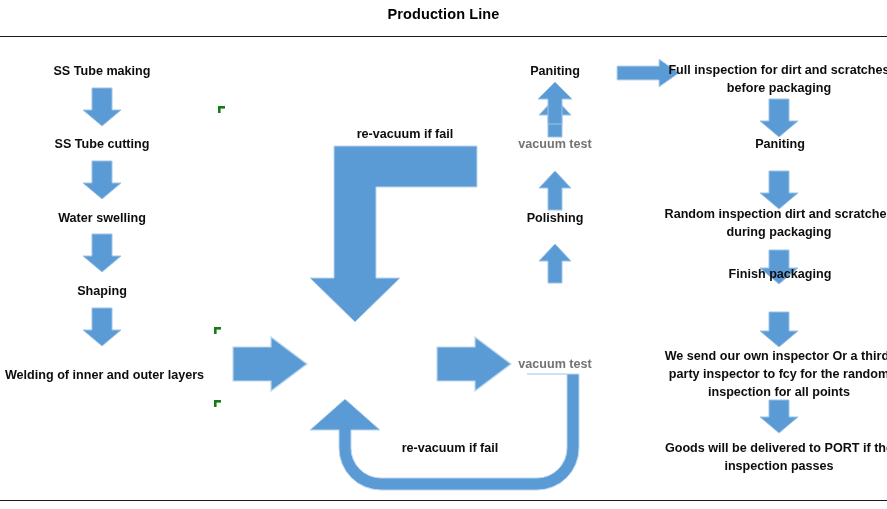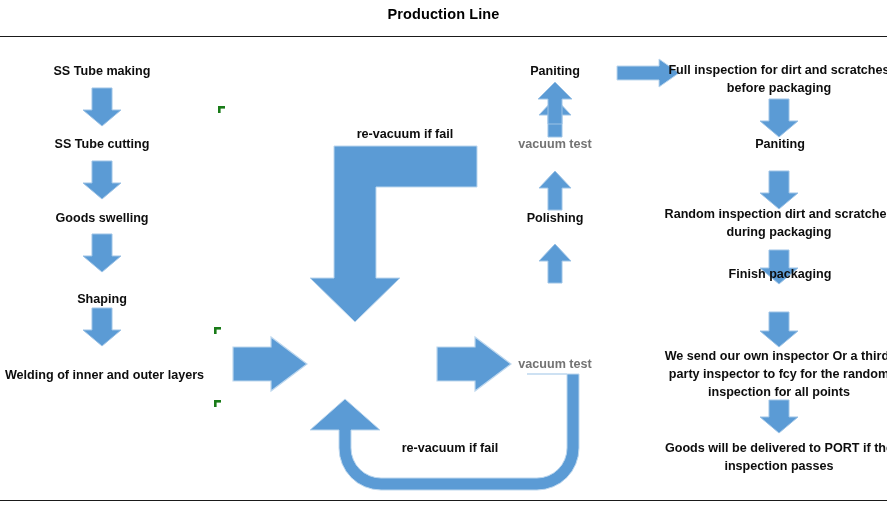--- a/index.html
+++ b/index.html
@@ -108,22 +108,22 @@
         <rect x="214" y="327" width="2.6" height="7"></rect>
     </g>
     <g fill="#197B18">
       <rect x="214" y="400" width="7" height="2.6"></rect>
         <rect x="214" y="400" width="2.6" height="7"></rect>
     </g>
   </svg>
 
   <div class="node" style="left:12px;top:136px;width:180px;">SS Tube cutting</div>
   <div class="node" style="left:12px;top:63px;width:180px;">SS Tube  making</div>
-  <div class="node" style="left:12px;top:210px;width:180px;">Goods swelling</div>
-  <div class="node" style="left:12px;top:291px;width:180px;">Shaping</div>
+  <div class="node" style="left:12px;top:210px;width:180px;">Water swelling</div>
+  <div class="node" style="left:12px;top:283px;width:180px;">Shaping</div>
   <div class="node" style="left:2px;top:356px;width:205px;margin-top:11px;">Welding of inner and outer layers</div>
 
 
   <div class="node" style="left:300px;top:126px;width:210px;">re-vacuum if fail</div>
   <div class="node" style="left:345px;top:440px;width:210px;">re-vacuum if fail</div>
 
   <div class="node" style="left:495px;top:63px;width:120px;">Paniting</div>
   <div class="node red" style="left:495px;top:136px;width:120px;">vacuum test</div>
   <div class="node" style="left:495px;top:210px;width:120px;">Polishing</div>
   <div class="node red" style="left:495px;top:356px;width:120px;">vacuum test</div>

